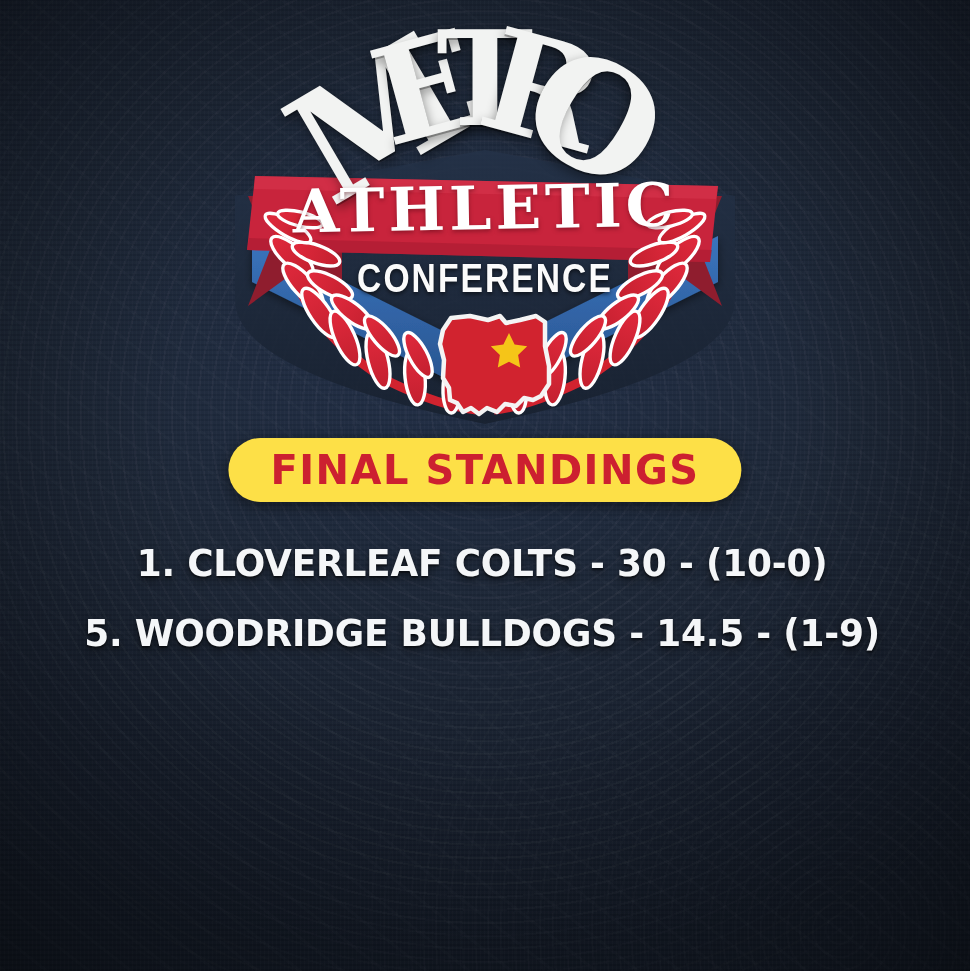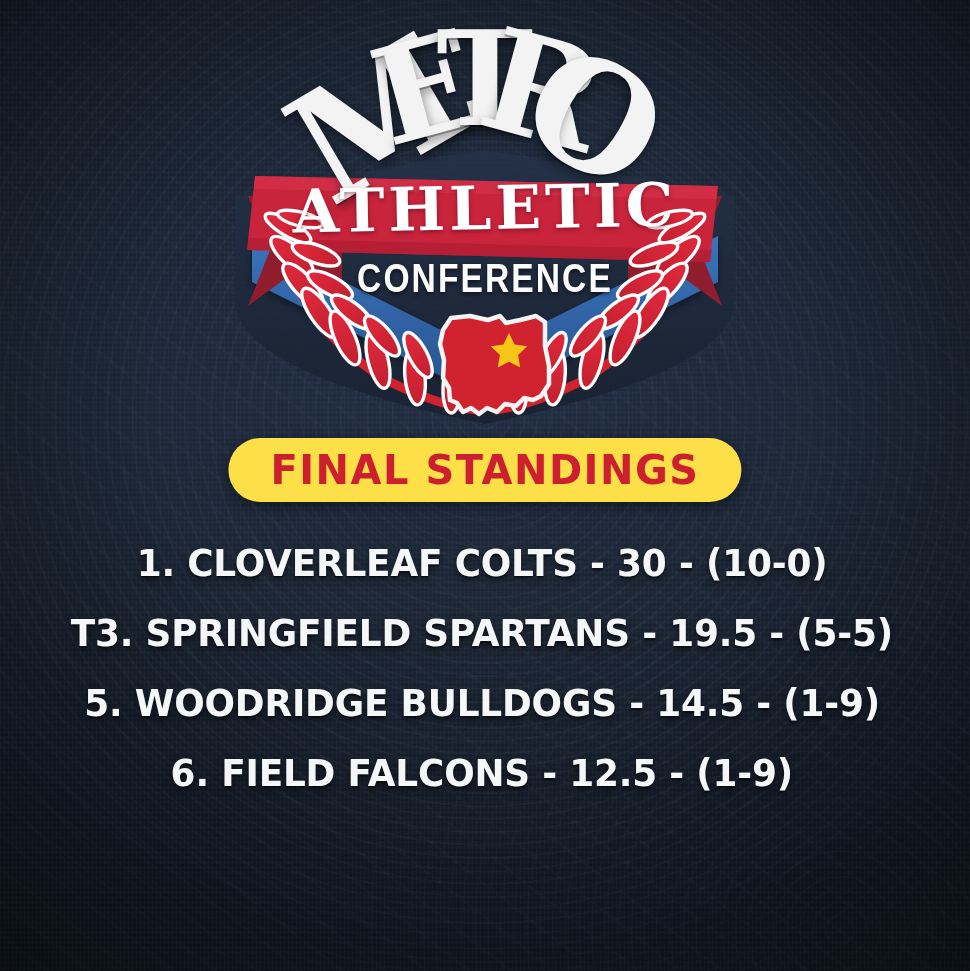--- a/index.html
+++ b/index.html
@@ -328,23 +328,17 @@
 
   <div id="pill">
     <div id="pill-text">FINAL STANDINGS</div>
   </div>
 
   <div id="standings">
       <div class="standing-row">
         <span>1. CLOVERLEAF COLTS - 30 - (10-0)</span>
       </div>
       <div class="standing-row">
-        <span>T3. SPRINGFIELD SPARTANS - 19.5 - (5-5)</span>
-      </div>
-      <div class="standing-row">
         <span>5. WOODRIDGE BULLDOGS - 14.5 - (1-9)</span>
       </div>
-      <div class="standing-row">
-        <span>6. FIELD FALCONS - 12.5 - (1-9)</span>
-      </div>
     </div>
 
 </div>
 
 </body></html>

